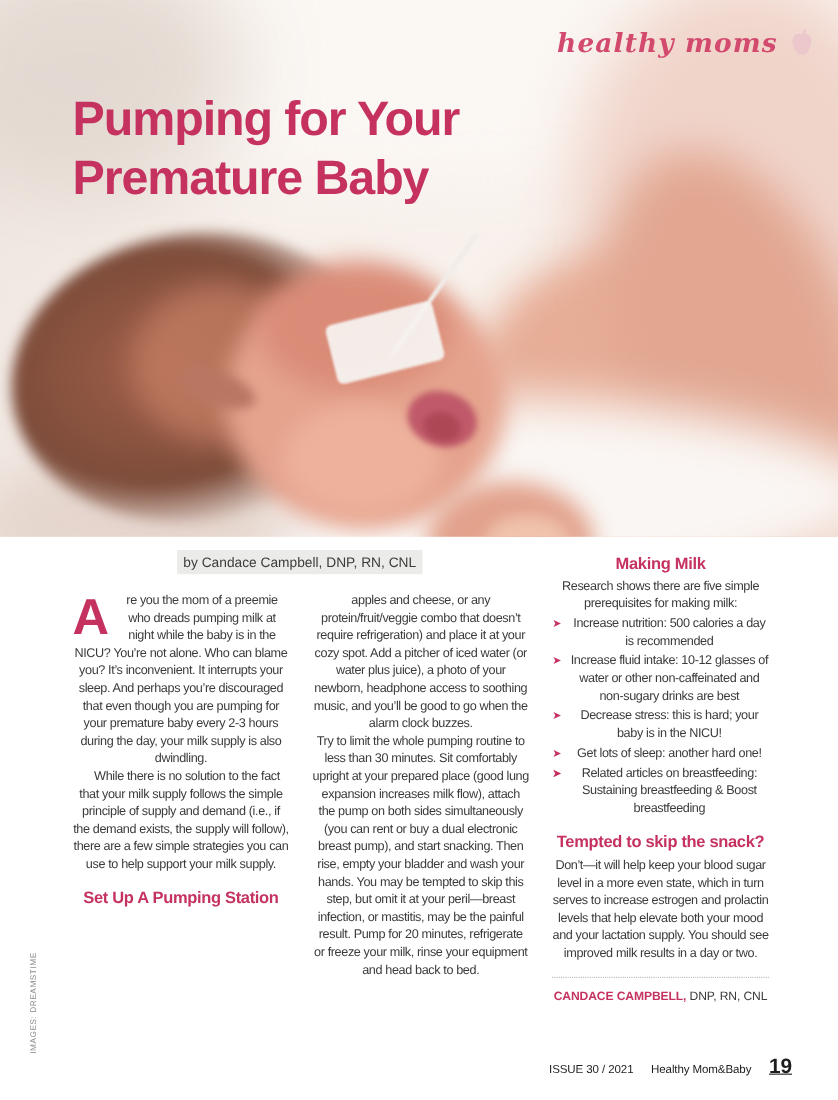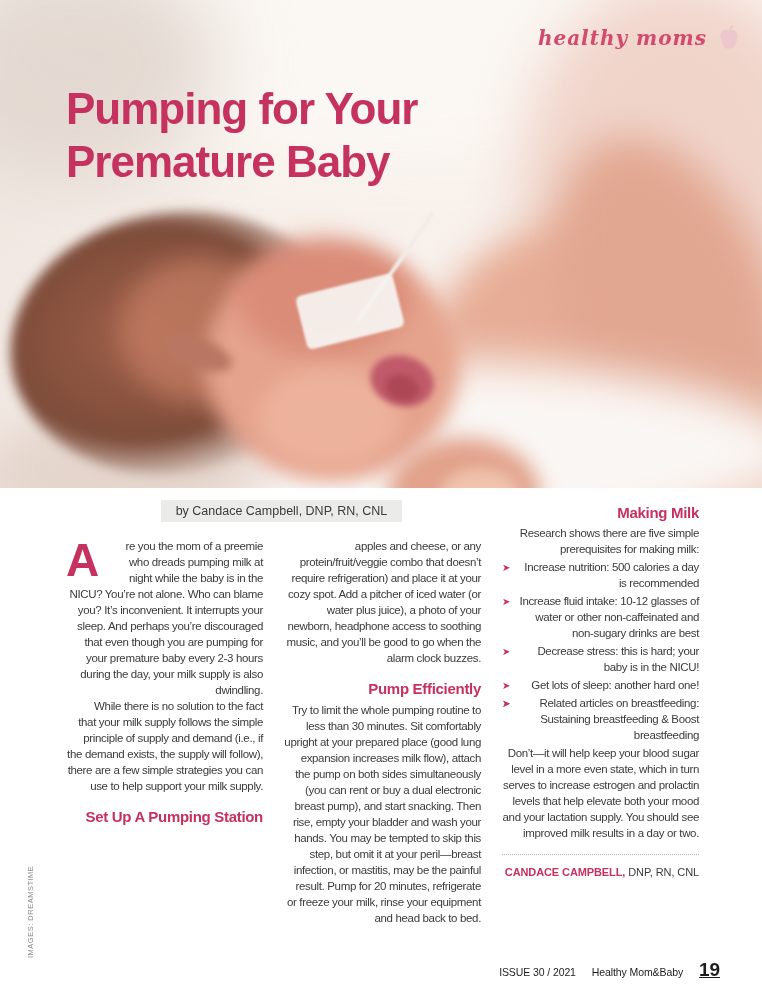--- a/index.html
+++ b/index.html
@@ -10,39 +10,39 @@
   
   .photo{
     position:absolute;left:0;top:0;width:762px;height:488px;overflow:hidden;
     background:linear-gradient(105deg,#efe6e0 0%,#f7f0ea 35%,#f8f1ec 60%,#f0ddd5 100%);
   }
   .b{position:absolute;border-radius:50%;}
   
   .logo{position:absolute;top:24px;right:20px;display:flex;align-items:center;gap:9px;z-index:5;}
   .logo-text{
     font-family:"DejaVu Serif","Liberation Serif",serif;font-style:italic;font-weight:bold;
-    font-size:20px;color:#d24a6e;letter-spacing:1px;
+    font-size:24px;color:#d24a6e;letter-spacing:1px;
   }
   .apple{width:26px;height:28px;}
   
   .title{
     position:absolute;left:66px;top:82px;z-index:5;color:#c53260;
     font-size:44px;line-height:53px;font-weight:bold;letter-spacing:-1px;
   }
   
   .byline{
-    position:absolute;left:161px;top:500px;width:241px;height:22px;background:#ebebe9;
+    position:absolute;left:161px;top:500px;width:223px;height:22px;background:#ebebe9;
     display:flex;align-items:center;justify-content:center;
     font-size:12.5px;color:#3c3c3c;z-index:4;
   }
   
   .main{position:absolute;left:66px;top:498px;width:633px;display:flex;gap:21px;}
   .col{
     width:197px;font-size:11.5px;line-height:16px;color:#3b3b3b;letter-spacing:-0.35px;
-    text-align:right;
+    text-align:center;
   }
   .col-1,.col-2{padding-top:40px;}
   .col-3{padding-top:6px;}
   .para{margin:0;}
   .indent{text-indent:11px;}
   .dropcap{
     float:left;color:#c53260;font-size:46px;line-height:40px;font-weight:600;
     padding:2px 5px 0 0;letter-spacing:0;
   }
   h3.sec{
@@ -113,35 +113,35 @@
 <div class="main">
 
   <div class="col col-1">
     <p class="para"><span class="dropcap">A</span><span>re you the mom of a preemie who dreads pumping milk at night while the baby is in the NICU? You’re not alone. Who can blame you? It’s inconvenient. It interrupts your sleep. And perhaps you’re discouraged that even though you are pumping for your premature baby every 2-3 hours during the day, your milk supply is also dwindling.</span></p>
     <p class="para indent">While there is no solution to the fact that your milk supply follows the simple principle of supply and demand (i.e., if the demand exists, the supply will follow), there are a few simple strategies you can use to help support your milk supply.</p>
     <h3 class="sec">Set Up A Pumping Station</h3>
   </div>
 
   <div class="col col-2">
     <p class="para">apples and cheese, or any protein/fruit/veggie combo that doesn’t require refrigeration) and place it at your cozy spot. Add a pitcher of iced water (or water plus juice), a photo of your newborn, headphone access to soothing music, and you’ll be good to go when the alarm clock buzzes.</p>
-    <h3 class="sec">Pump Efficiently</h3>
     <p class="para">Try to limit the whole pumping routine to less than 30 minutes. Sit comfortably upright at your prepared place (good lung expansion increases milk flow), attach the pump on both sides simultaneously (you can rent or buy a dual electronic breast pump), and start snacking. Then rise, empty your bladder and wash your hands. You may be tempted to skip this step, but omit it at your peril—breast infection, or mastitis, may be the painful result. Pump for 20 minutes, refrigerate or freeze your milk, rinse your equipment and head back to bed.</p>
   </div>
 
   <div class="col col-3">
     <h3 class="sec first">Making Milk</h3>
     <p class="para">Research shows there are five simple prerequisites for making milk:</p>
     <ul class="bullets">
       <li><span class="arrow">➤</span><span>Increase nutrition: 500 calories a day is recommended</span></li>
       <li><span class="arrow">➤</span><span>Increase fluid intake: 10-12 glasses of water or other non-caffeinated and non-sugary drinks are best</span></li>
       <li><span class="arrow">➤</span><span>Decrease stress: this is hard; your baby is in the NICU!</span></li>
       <li><span class="arrow">➤</span><span>Get lots of sleep: another hard one!</span></li>
       <li><span class="arrow">➤</span></li>
       <li><span class="arrow">➤</span><span>Related articles on breastfeeding: Sustaining breastfeeding &amp; Boost breastfeeding</span></li>
     </ul>
+    <h3 class="sec">Tempted to skip the snack?</h3>
     <p class="para">Don’t—it will help keep your blood sugar level in a more even state, which in turn serves to increase estrogen and prolactin levels that help elevate both your mood and your lactation supply. You should see improved milk results in a day or two.</p>
     <hr class="authsep">
     <p class="para author"><span class="nm">CANDACE CAMPBELL,</span><span> DNP, RN, CNL</span></p>
   </div>
 
 </div>
 
 <div class="footer">
   <span>ISSUE 30 / 2021</span>
   <span>Healthy Mom&amp;Baby</span>

